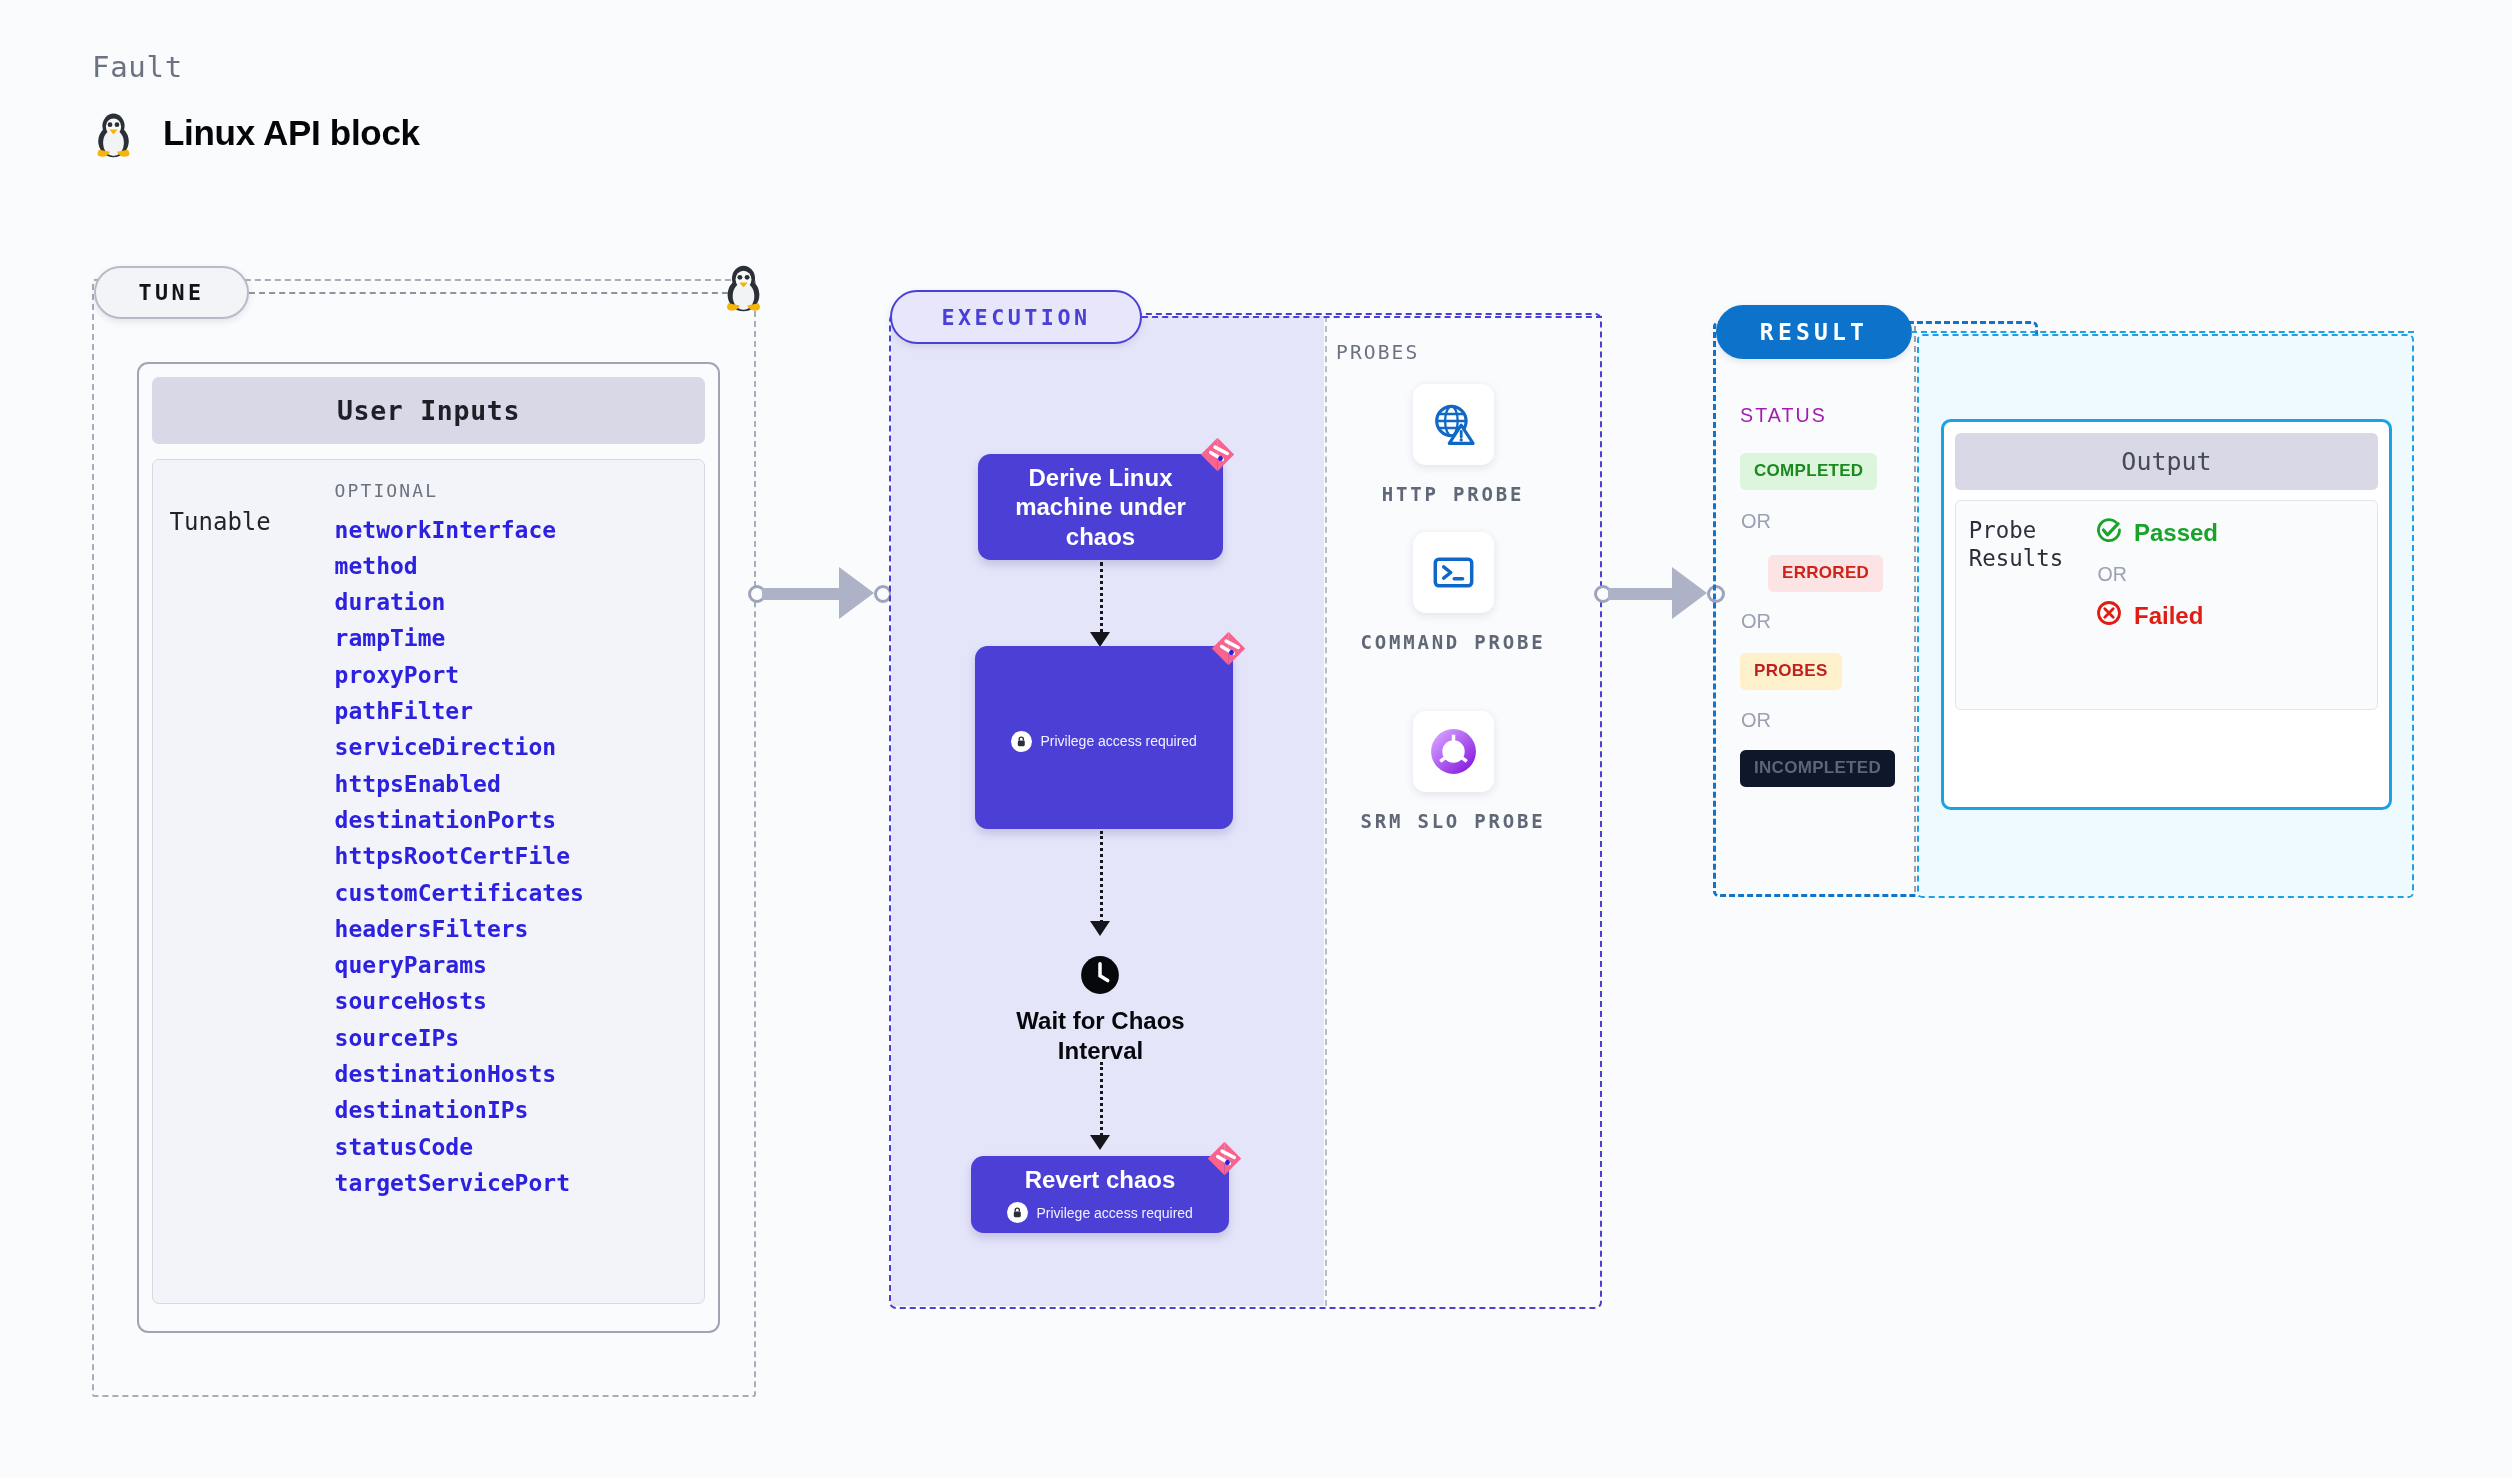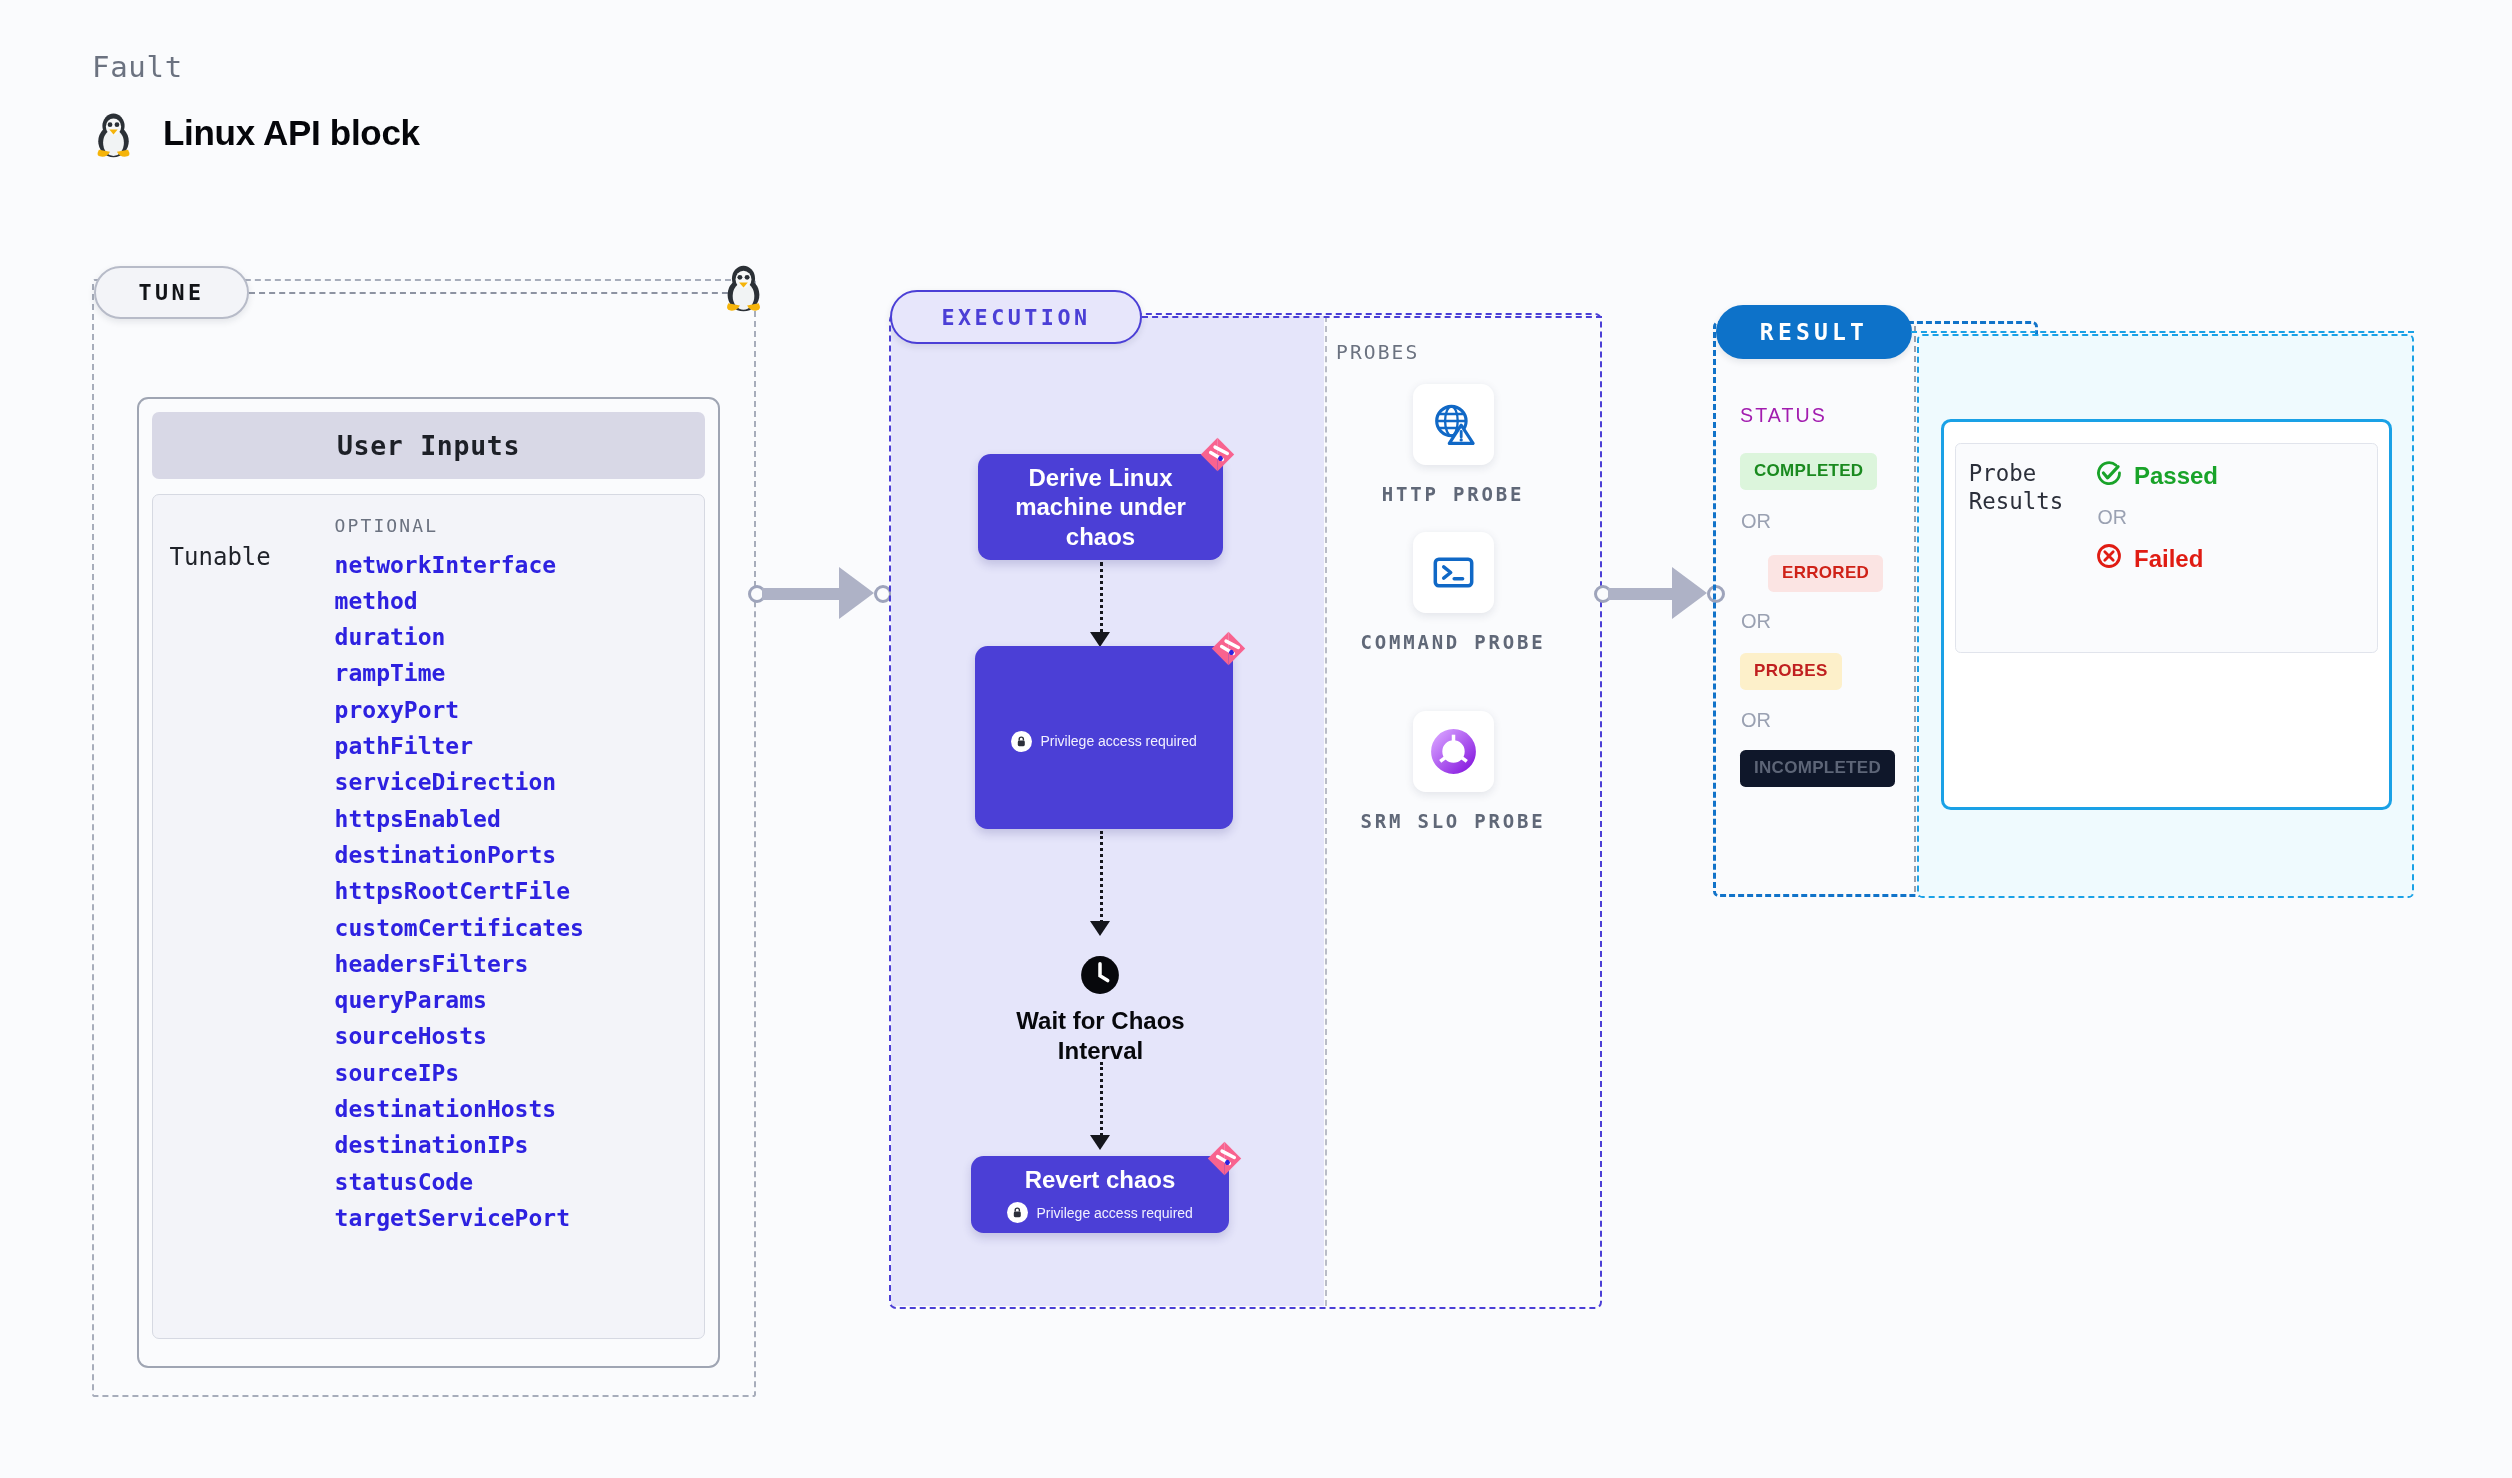--- a/index.html
+++ b/index.html
@@ -112,21 +112,20 @@
 
   
   #user-inputs-card {
     position: absolute;
     left: 137px; top: 362px; width: 583px; height: 971px;
     background: #fafbfd;
     border: 2.8px solid #9fa5b3;
     border-radius: 11.2px;
     box-sizing: border-box;
     padding: 12.6px;
-    margin-top: 35px;
   }
   #user-inputs-header {
     height: 67px; background: #d8d8e6; border-radius: 7px;
     display: flex; align-items: center; justify-content: center;
     font-family: "DejaVu Sans Mono", monospace;
     font-size: 26.5px; font-weight: bold; color: #1d2027;
     letter-spacing: 0.7px;
   }
   #tunable-box {
     margin-top: 15.4px;
@@ -536,20 +535,21 @@
 <div class="status-badge" id="st-completed">COMPLETED</div>
 <div class="or-text" id="or-1">OR</div>
 <div class="status-badge" id="st-errored">ERRORED</div>
 <div class="or-text" id="or-2">OR</div>
 <div class="status-badge" id="st-queued">PROBES</div>
 <div class="or-text" id="or-3">OR</div>
 <div class="status-badge" id="st-incompleted">INCOMPLETED</div>
 
 <div class="panel" id="output-panel"></div>
 <div id="output-card">
+  <div id="output-header">Output</div>
   <div class="out-row" id="row-probe">
     <span class="out-key">Probe Results</span>
     <span style="display:flex;flex-direction:column;">
       <span class="probe-result-line pr-pass">
         <span>
           <svg width="28" height="28" viewBox="0 0 40 40">
             <path d="M35 20 a15 15 0 1 1 -5 -11" fill="none" stroke="#19a329" stroke-width="4" stroke-linecap="round"></path>
             <path d="M12 20 L18 27 L33 11" fill="none" stroke="#19a329" stroke-width="4.5" stroke-linecap="round" stroke-linejoin="round"></path>
           </svg>
         </span>

